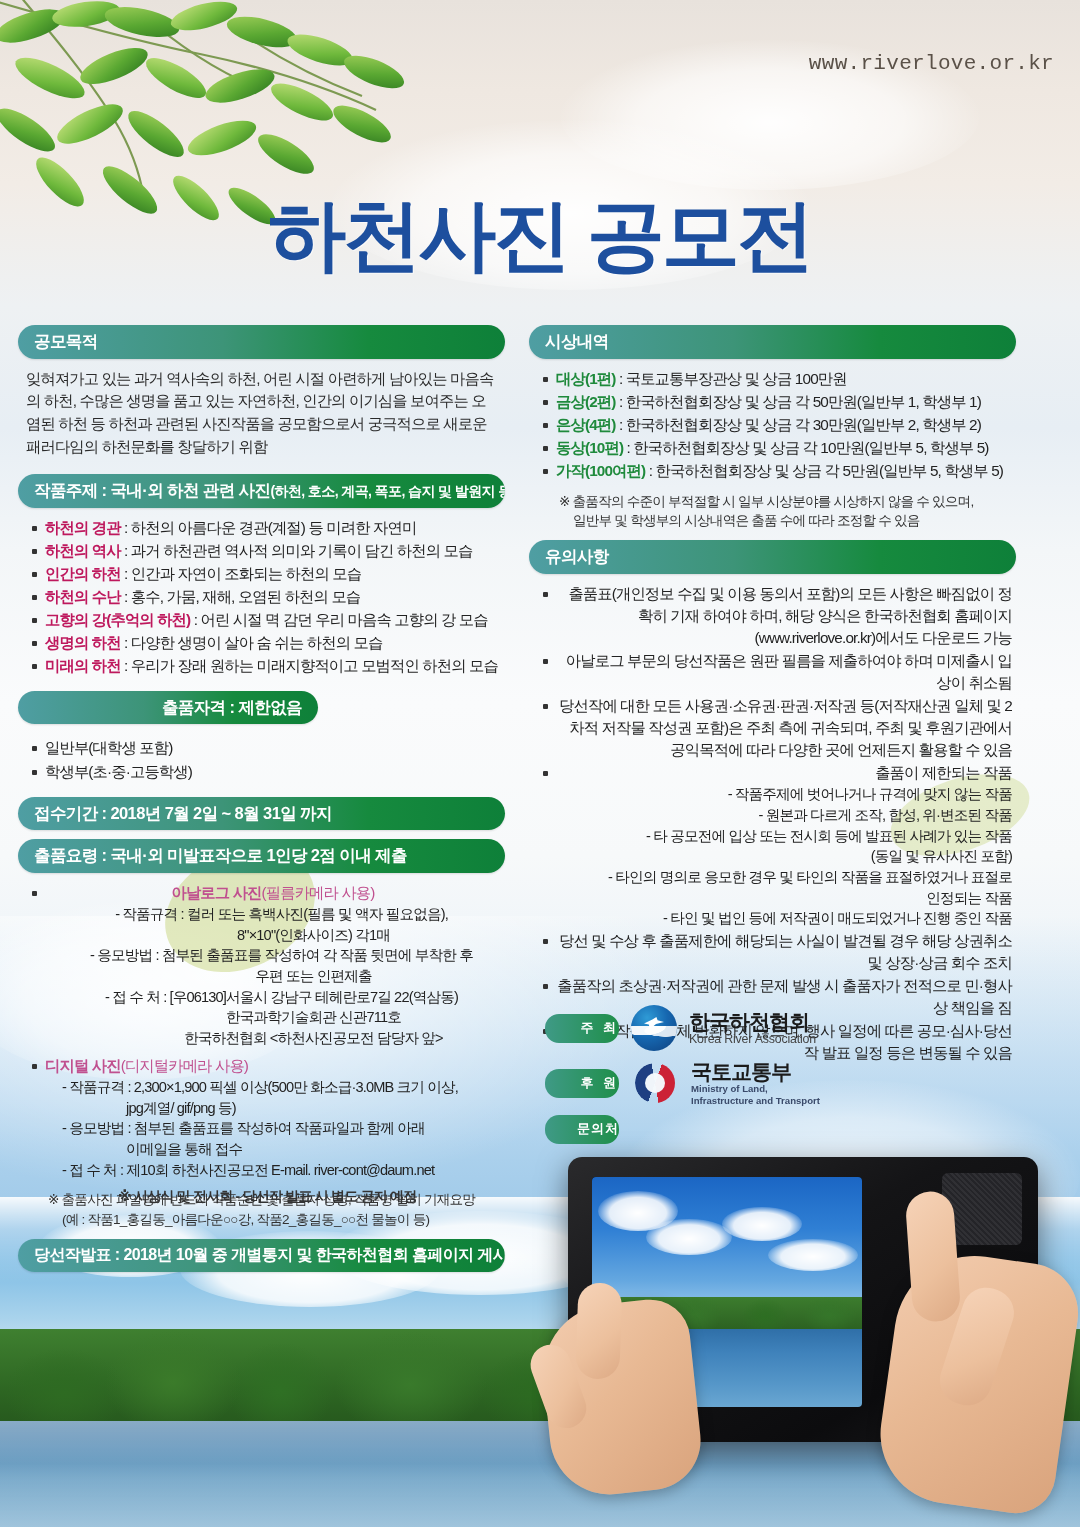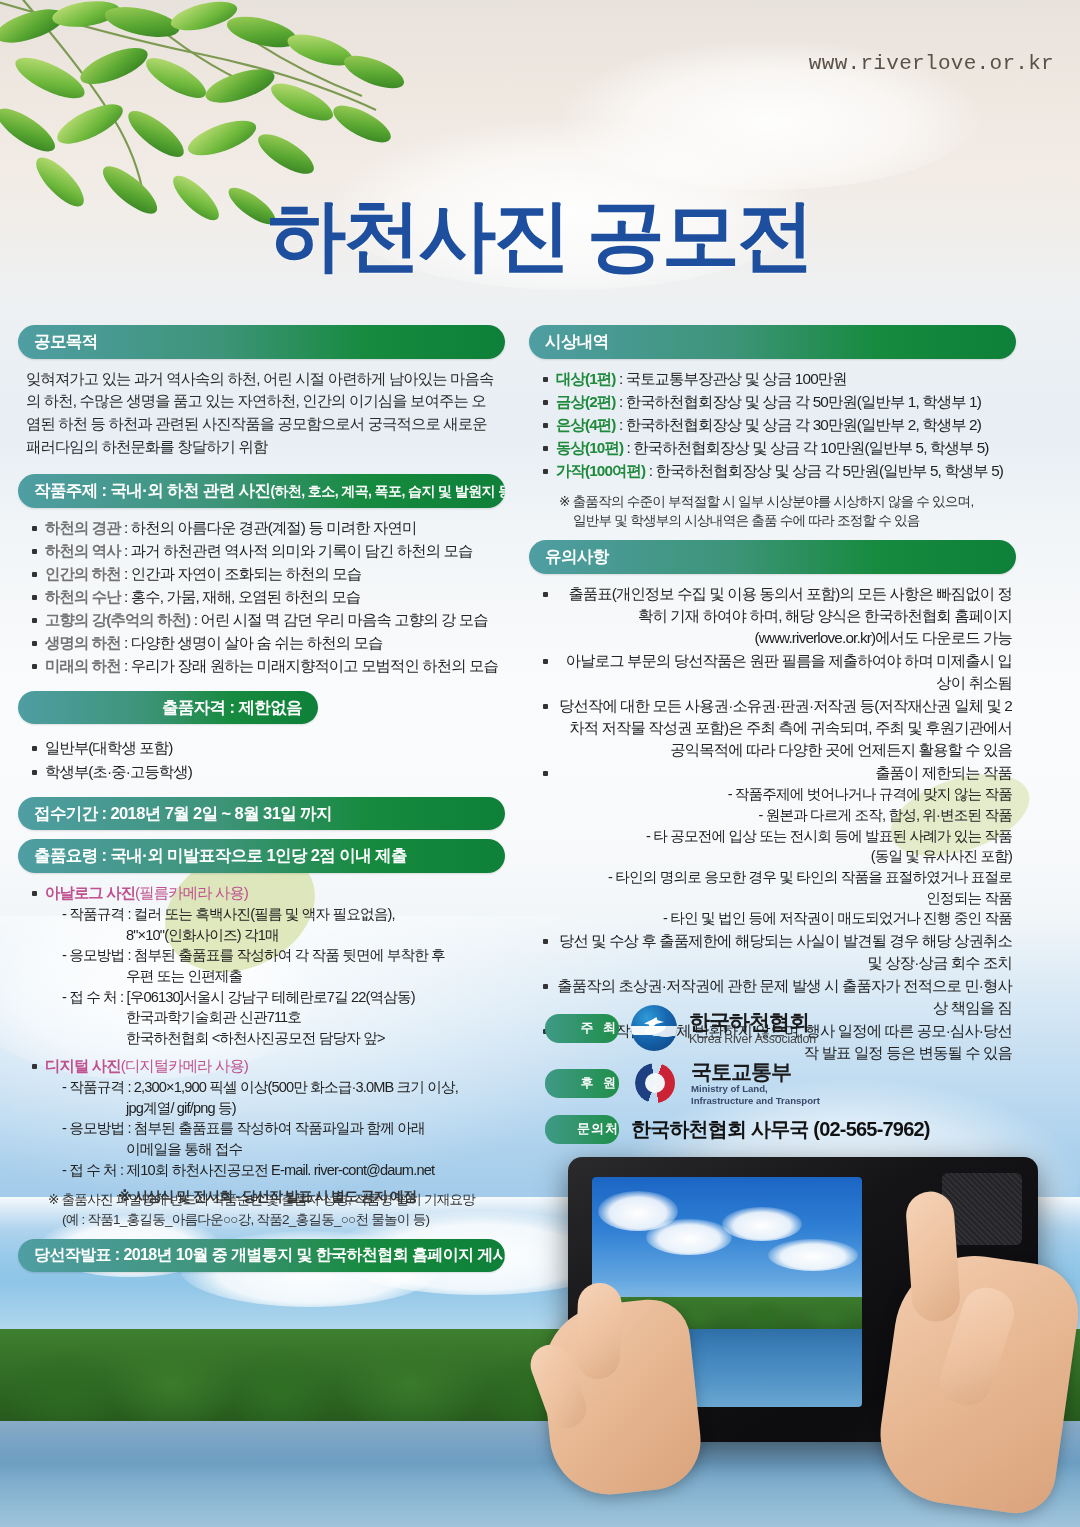--- a/index.html
+++ b/index.html
@@ -309,21 +309,21 @@
     margin-bottom: 1px;
   }
   ul.bul > li::before {
     content: "";
     position: absolute;
     left: 0; top: 9px;
     width: 5px; height: 5px;
     background: #333;
     border-radius: 1px;
   }
-  .k-blue { color: #737373; font-weight: bold; }
+  .k-blue { color: #be185d; font-weight: bold; }
   .k-green { color: #1f8a3c; font-weight: bold; }
   .k-pink { color: #c0508f; font-weight: bold; }
   .k-pink-plain { color: #c0508f; }
   .note2 {
     font-size: 13.6px;
     color: #333;
     line-height: 1.42;
     letter-spacing: -0.8px;
     padding: 0 10px 0 30px;
     margin: 10px 0 10px;
@@ -583,21 +583,21 @@
       <div class="sec-bar short" style="min-width:300px;">출품자격 : 제한없음</div>
       <ul class="bul">
         <li>일반부(대학생 포함)</li>
         <li>학생부(초·중·고등학생)</li>
       </ul>
 
       <div class="sec-bar">접수기간 : 2018년 7월  2일 ~ 8월 31일 까지</div>
 
       <div class="sec-bar">출품요령 : 국내·외 미발표작으로 1인당 2점 이내 제출</div>
 
-      <ul class="bul" style="margin-bottom:6px;">
+      <ul class="bul" style="margin-bottom:6px;text-align:center;">
         <li>
           <span class="k-pink">아날로그 사진</span><span class="k-pink-plain">(필름카메라 사용)</span>
           <div class="subitem">
             <span>- 작품규격 : </span><span>컬러 또는 흑백사진(필름 및 액자 필요없음),</span>
             <span class="cont">8"×10"(인화사이즈) 각1매</span>
           </div>
           <div class="subitem">
             <span>- 응모방법 : </span><span>첨부된 출품표를 작성하여 각 작품 뒷면에 부착한 후</span>
             <span class="cont">우편 또는 인편제출</span>
           </div>
@@ -704,17 +704,16 @@
       </div>
       <div class="logo-text">
         <div class="molit-ko">국토교통부</div>
         <div class="molit-en">Ministry of Land,</div>
         <div class="molit-en">Infrastructure and Transport</div>
       </div>
     </div>
 
     <div class="logo-row">
       <div class="pill" style="letter-spacing:1px;text-indent:1px;">문의처</div>
-      <div class="contact-text">한국하천협회 사무국 (02-565-7962)</div>
     </div>
   </div>
 
 </div>
 
 </body></html>

